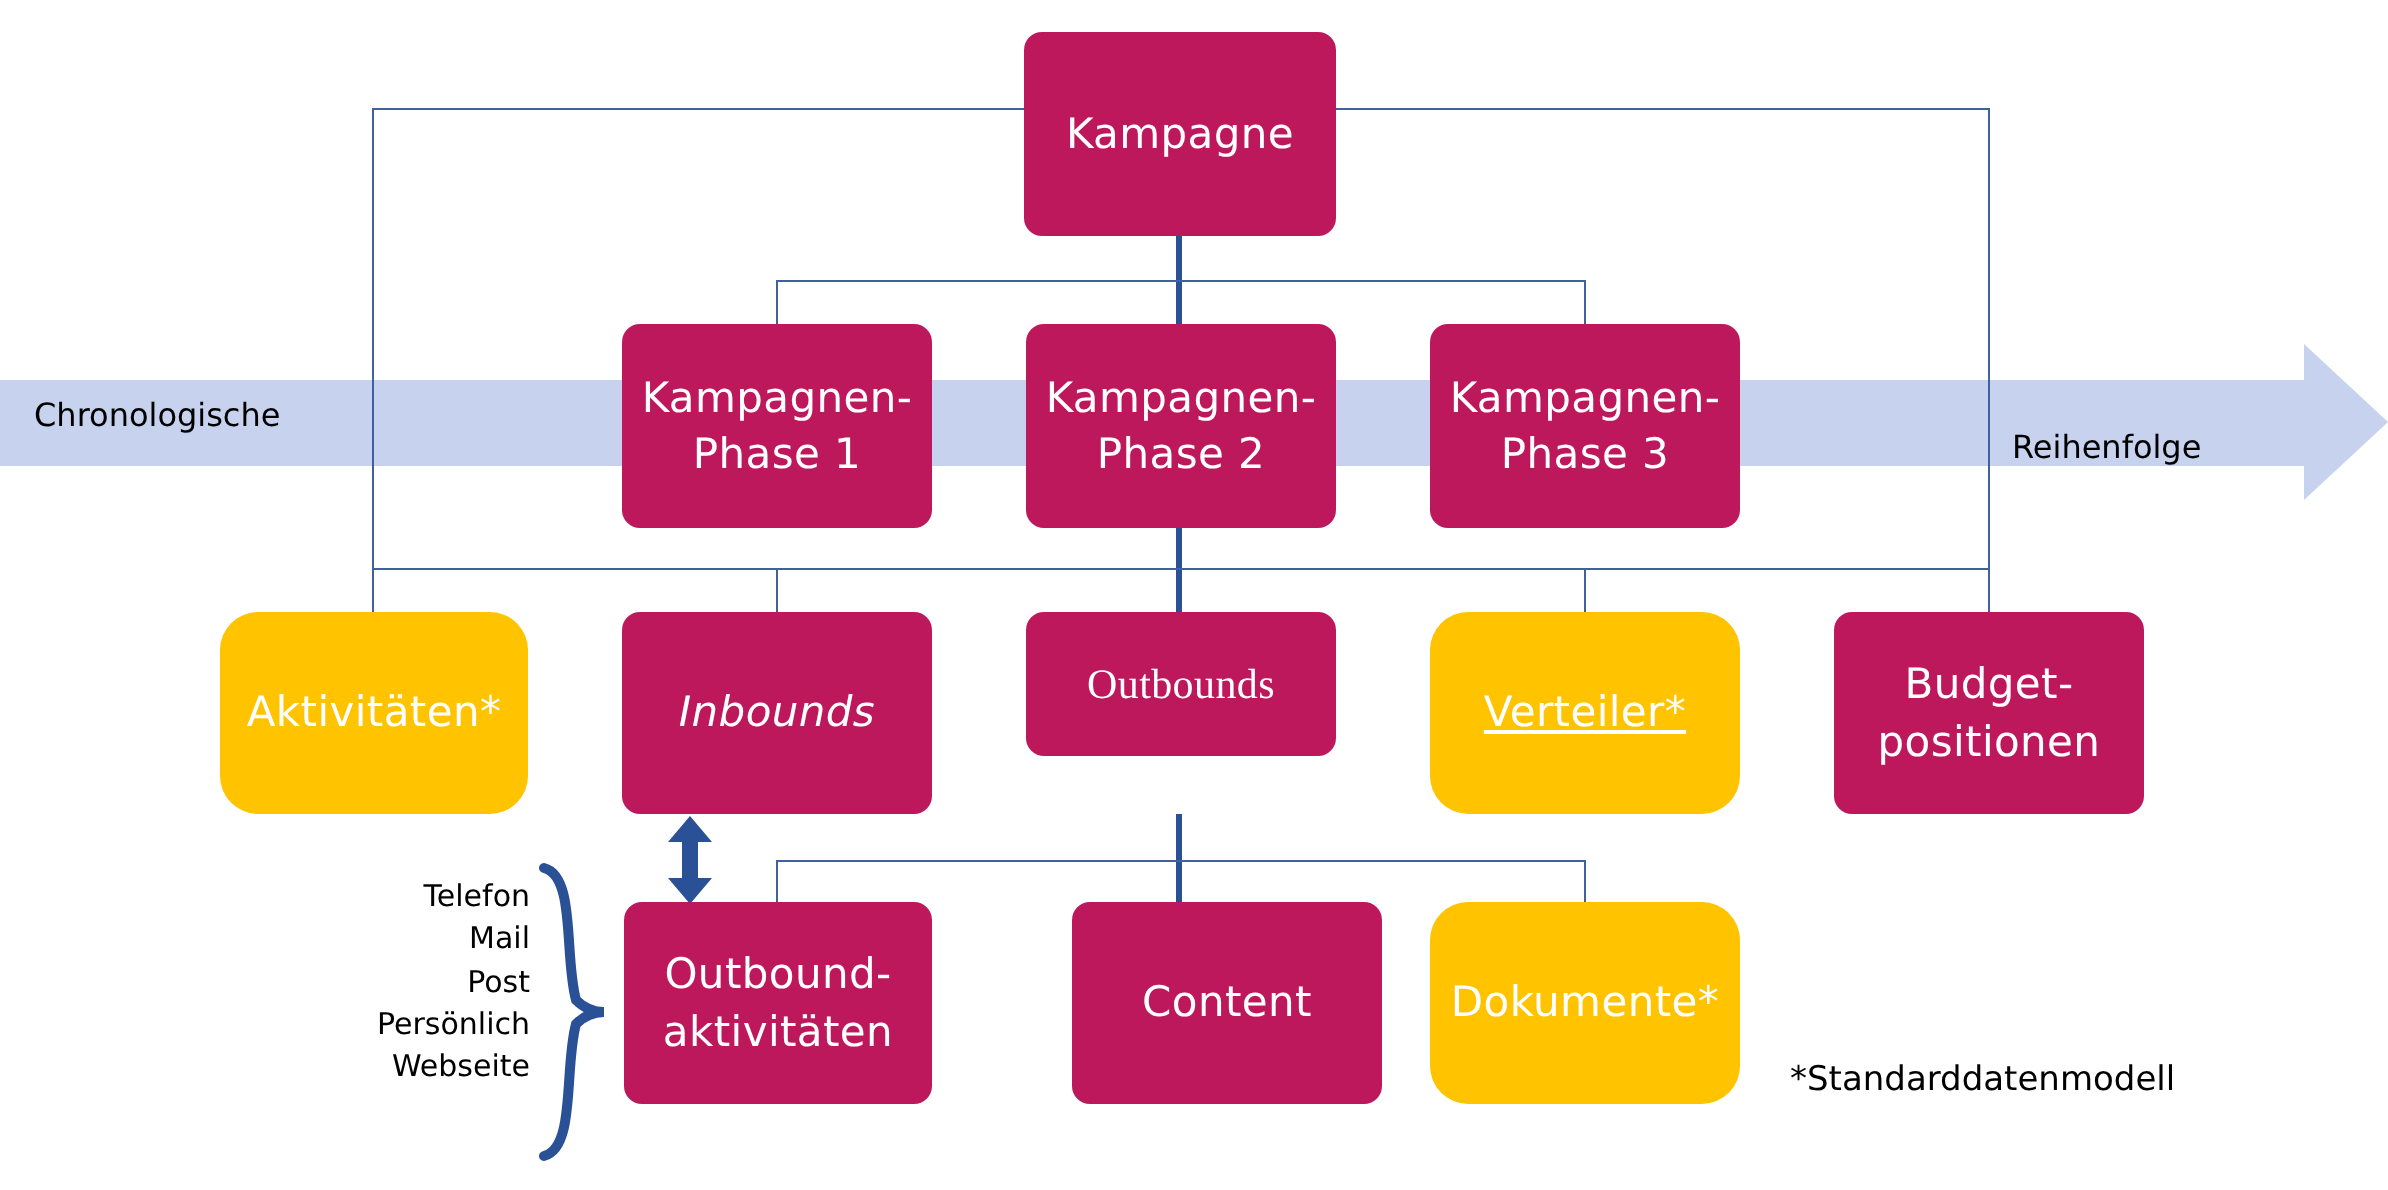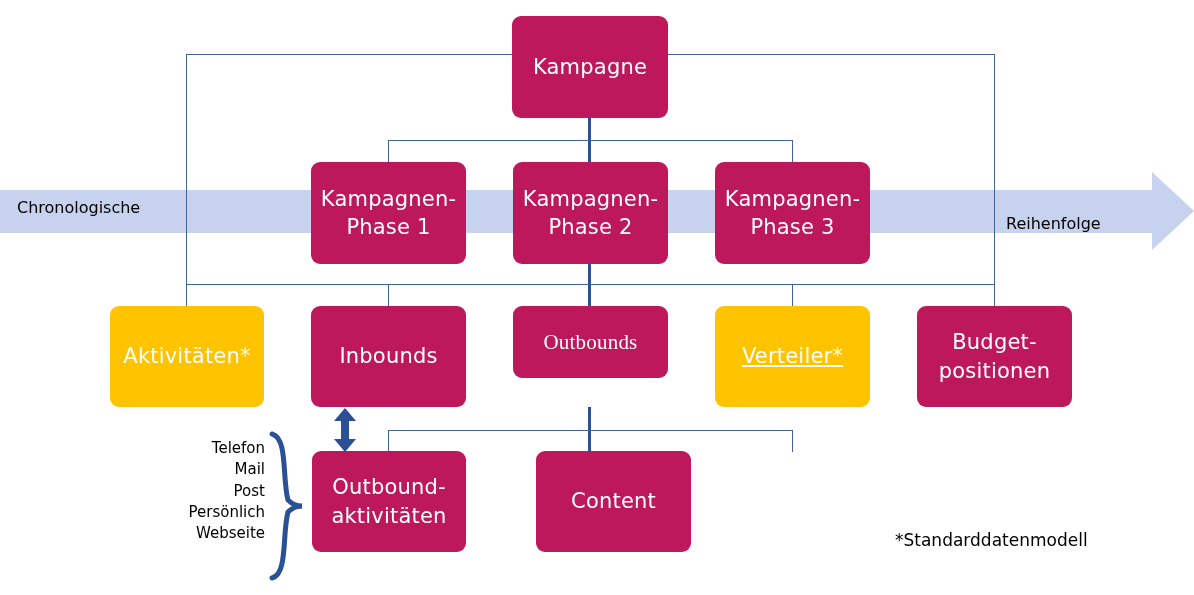--- a/index.html
+++ b/index.html
@@ -24,21 +24,21 @@
     text-align: center;
     color: #ffffff;
     font-size: 21px;
     line-height: 1.35;
     letter-spacing: .2px;
     box-sizing: border-box;
     padding: 2px 6px;
     white-space: pre-line;
   }
   .node.blue   { background: #be185d; }
-  .node.yellow { background: #ffc300; }
+  .node.yellow { background: #ffc300; border-radius: 19px; }
 
   .conn {
     position: absolute;
     background: #41619c;
   }
   .conn.h { height: 1px; }
   .conn.v { width: 1px; }
   .conn.thick-v { width: 3px; background: #2a5095; }
 
   .band {
@@ -111,29 +111,30 @@
   <div class="node blue" style="left:512px; top:16px; width:156px; height:102px;">Kampagne</div>
 
   <div class="node blue" style="left:311px; top:162px; width:155px; height:102px;">Kampagnen-
 Phase 1</div>
   <div class="node blue" style="left:513px; top:162px; width:155px; height:102px;">Kampagnen-
 Phase 2</div>
   <div class="node blue" style="left:715px; top:162px; width:155px; height:102px;">Kampagnen-
 Phase 3</div>
 
   <div class="node yellow" style="left:110px; top:306px; width:154px; height:101px;">Aktivitäten*</div>
-  <div class="node blue" style="left:311px; top:306px; width:155px; height:101px;">Inbounds</div>
+  <div class="node blue" style="left:311px; top:306px; width:155px; height:101px;font-style:italic;">Inbounds</div>
   <div class="node blue" style="left:513px; top:306px; width:155px; height:72px;font-family:Liberation Serif, serif;">Outbounds</div>
   <div class="node yellow" style="left:715px; top:306px; width:155px; height:101px;text-decoration:underline;">Verteiler*</div>
   <div class="node blue" style="left:312px; top:451px; width:154px; height:101px;">Outbound-
 aktivitäten</div>
 
   <div class="node blue" style="left:917px; top:306px; width:155px; height:101px;">Budget-
 positionen</div>
   <div class="node blue" style="left:513px; top:451px; width:155px; height:101px;margin-left:23px;">Content</div>
+  <div class="node yellow" style="left:715px; top:451px; width:155px; height:101px;">Dokumente*</div>
 
   <div class="brace-list" style="left:100px; top:438px; width:165px; white-space:pre-line;">Telefon
 Mail
 Post
 Persönlich
 Webseite</div>
   <div class="brace" style="left:266px; top:430px; width:44px; height:152px;">
     <svg width="44" height="152" viewBox="0 0 44 152">
       <path d="M6 4 C 22 8, 16 48, 22 70 C 26 74, 30 76, 36 76
                C 30 76, 26 78, 22 82 C 16 104, 22 144, 6 148" fill="none" stroke="#2a5095" stroke-width="5" stroke-linecap="round"></path>

